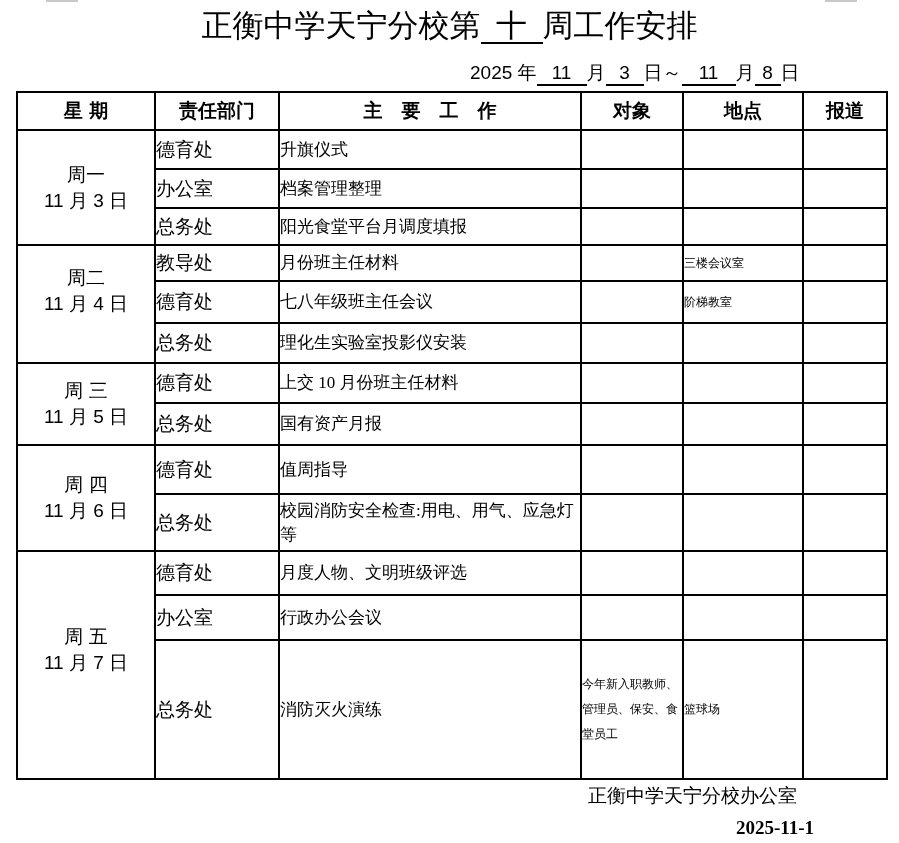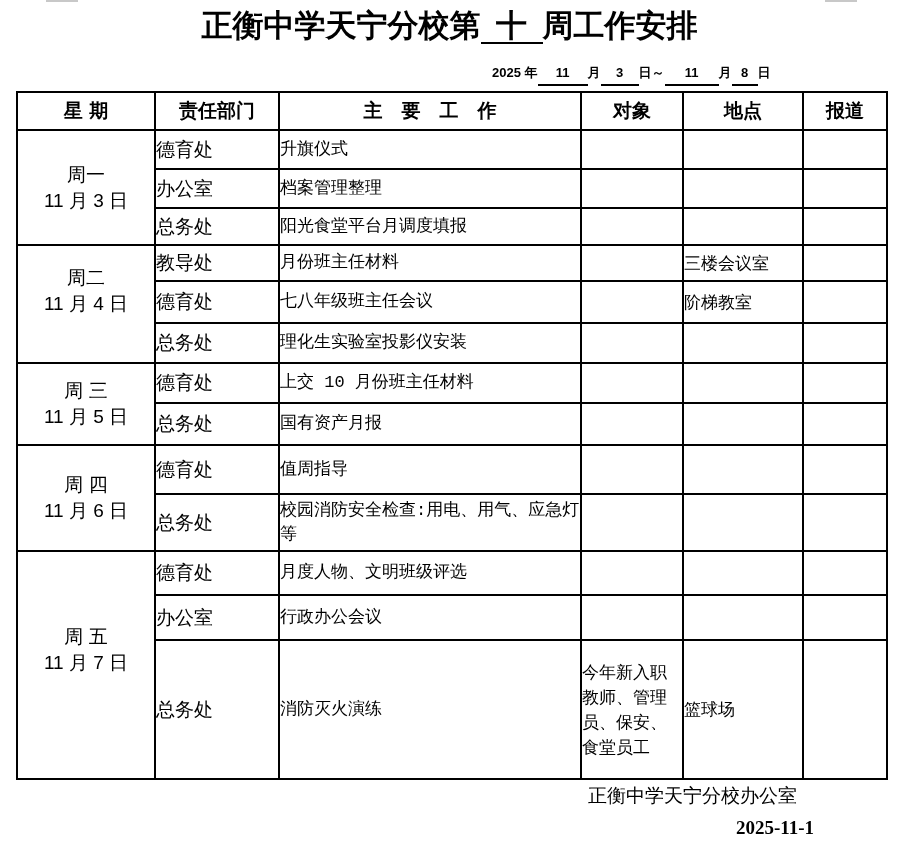--- a/index.html
+++ b/index.html
@@ -1,41 +1,41 @@
 <!DOCTYPE html>
 <html><head>
 <meta charset="utf-8">
 <style>
   html, body { margin:0; padding:0; background:#ffffff; }
   body { width:899px; height:843px; position:relative; overflow:hidden;
          font-family:"DejaVu Sans", sans-serif; color:#000; }
   .corner { position:absolute; top:0; height:2px; background:#c8c8c8; }
   .title { position:absolute; top:4px; left:0; width:899px; text-align:center;
            font-size:31px; line-height:42px; letter-spacing:0px;
-           font-family:"DejaVu Sans", sans-serif;font-weight:bold; }
+           font-family:"DejaVu Sans", sans-serif; }
   .title .blank { display:inline-block; border-bottom:2px solid #000;
                   min-width:62px; text-align:center; line-height:34px; }
-  .daterange { position:absolute; top:60px; left:492px; font-size:13px;
-               font-weight:bold; line-height:26px; white-space:nowrap;
+  .daterange { position:absolute; top:60px; left:470px; font-size:19px;
+               font-weight:normal; line-height:26px; white-space:nowrap;
                font-family:"Liberation Sans", sans-serif; }
   .daterange .u { display:inline-block; border-bottom:2px solid #000;
                   text-align:center; line-height:22px; }
   table.sched { position:absolute; top:91px; left:16px; width:870px;
                 border-collapse:collapse; table-layout:fixed; }
   table.sched td, table.sched th { border:2px solid #000; padding:0;
                 vertical-align:middle; }
   th { font-size:19px; font-weight:bold; height:36px; text-align:center;
        font-family:"DejaVu Sans", sans-serif; }
   td.day { text-align:center; font-weight:normal; font-size:19px; line-height:26px;
            font-family:"Liberation Sans", sans-serif; }
   td.dept { text-align:left; font-weight:normal; font-size:19px;
             font-family:"DejaVu Sans", sans-serif; }
   td.work { font-size:17px; padding-left:8px; line-height:24px;
-            font-family:Liberation Mono, monospace;margin-top:28px; }
-  td.target, td.place { font-size:17px; padding-left:8px; line-height:25px;
+            font-family:Liberation Serif, serif;margin-top:28px; }
+  td.target, td.place { font-size:12px; padding-left:8px; line-height:25px;
             font-family:"DejaVu Serif", serif;margin-left:13px; }
   td.report { font-size:17px; }
   .footer-org { position:absolute; top:782px; left:588px; font-size:19px;
                 font-family:"DejaVu Serif", serif; line-height:26px; }
   .footer-date { position:absolute; top:816px; left:736px; font-size:19px;
                  font-weight:bold; font-family:"Liberation Serif", serif; line-height:24px; }
 </style>
 </head>
 <body>
 

